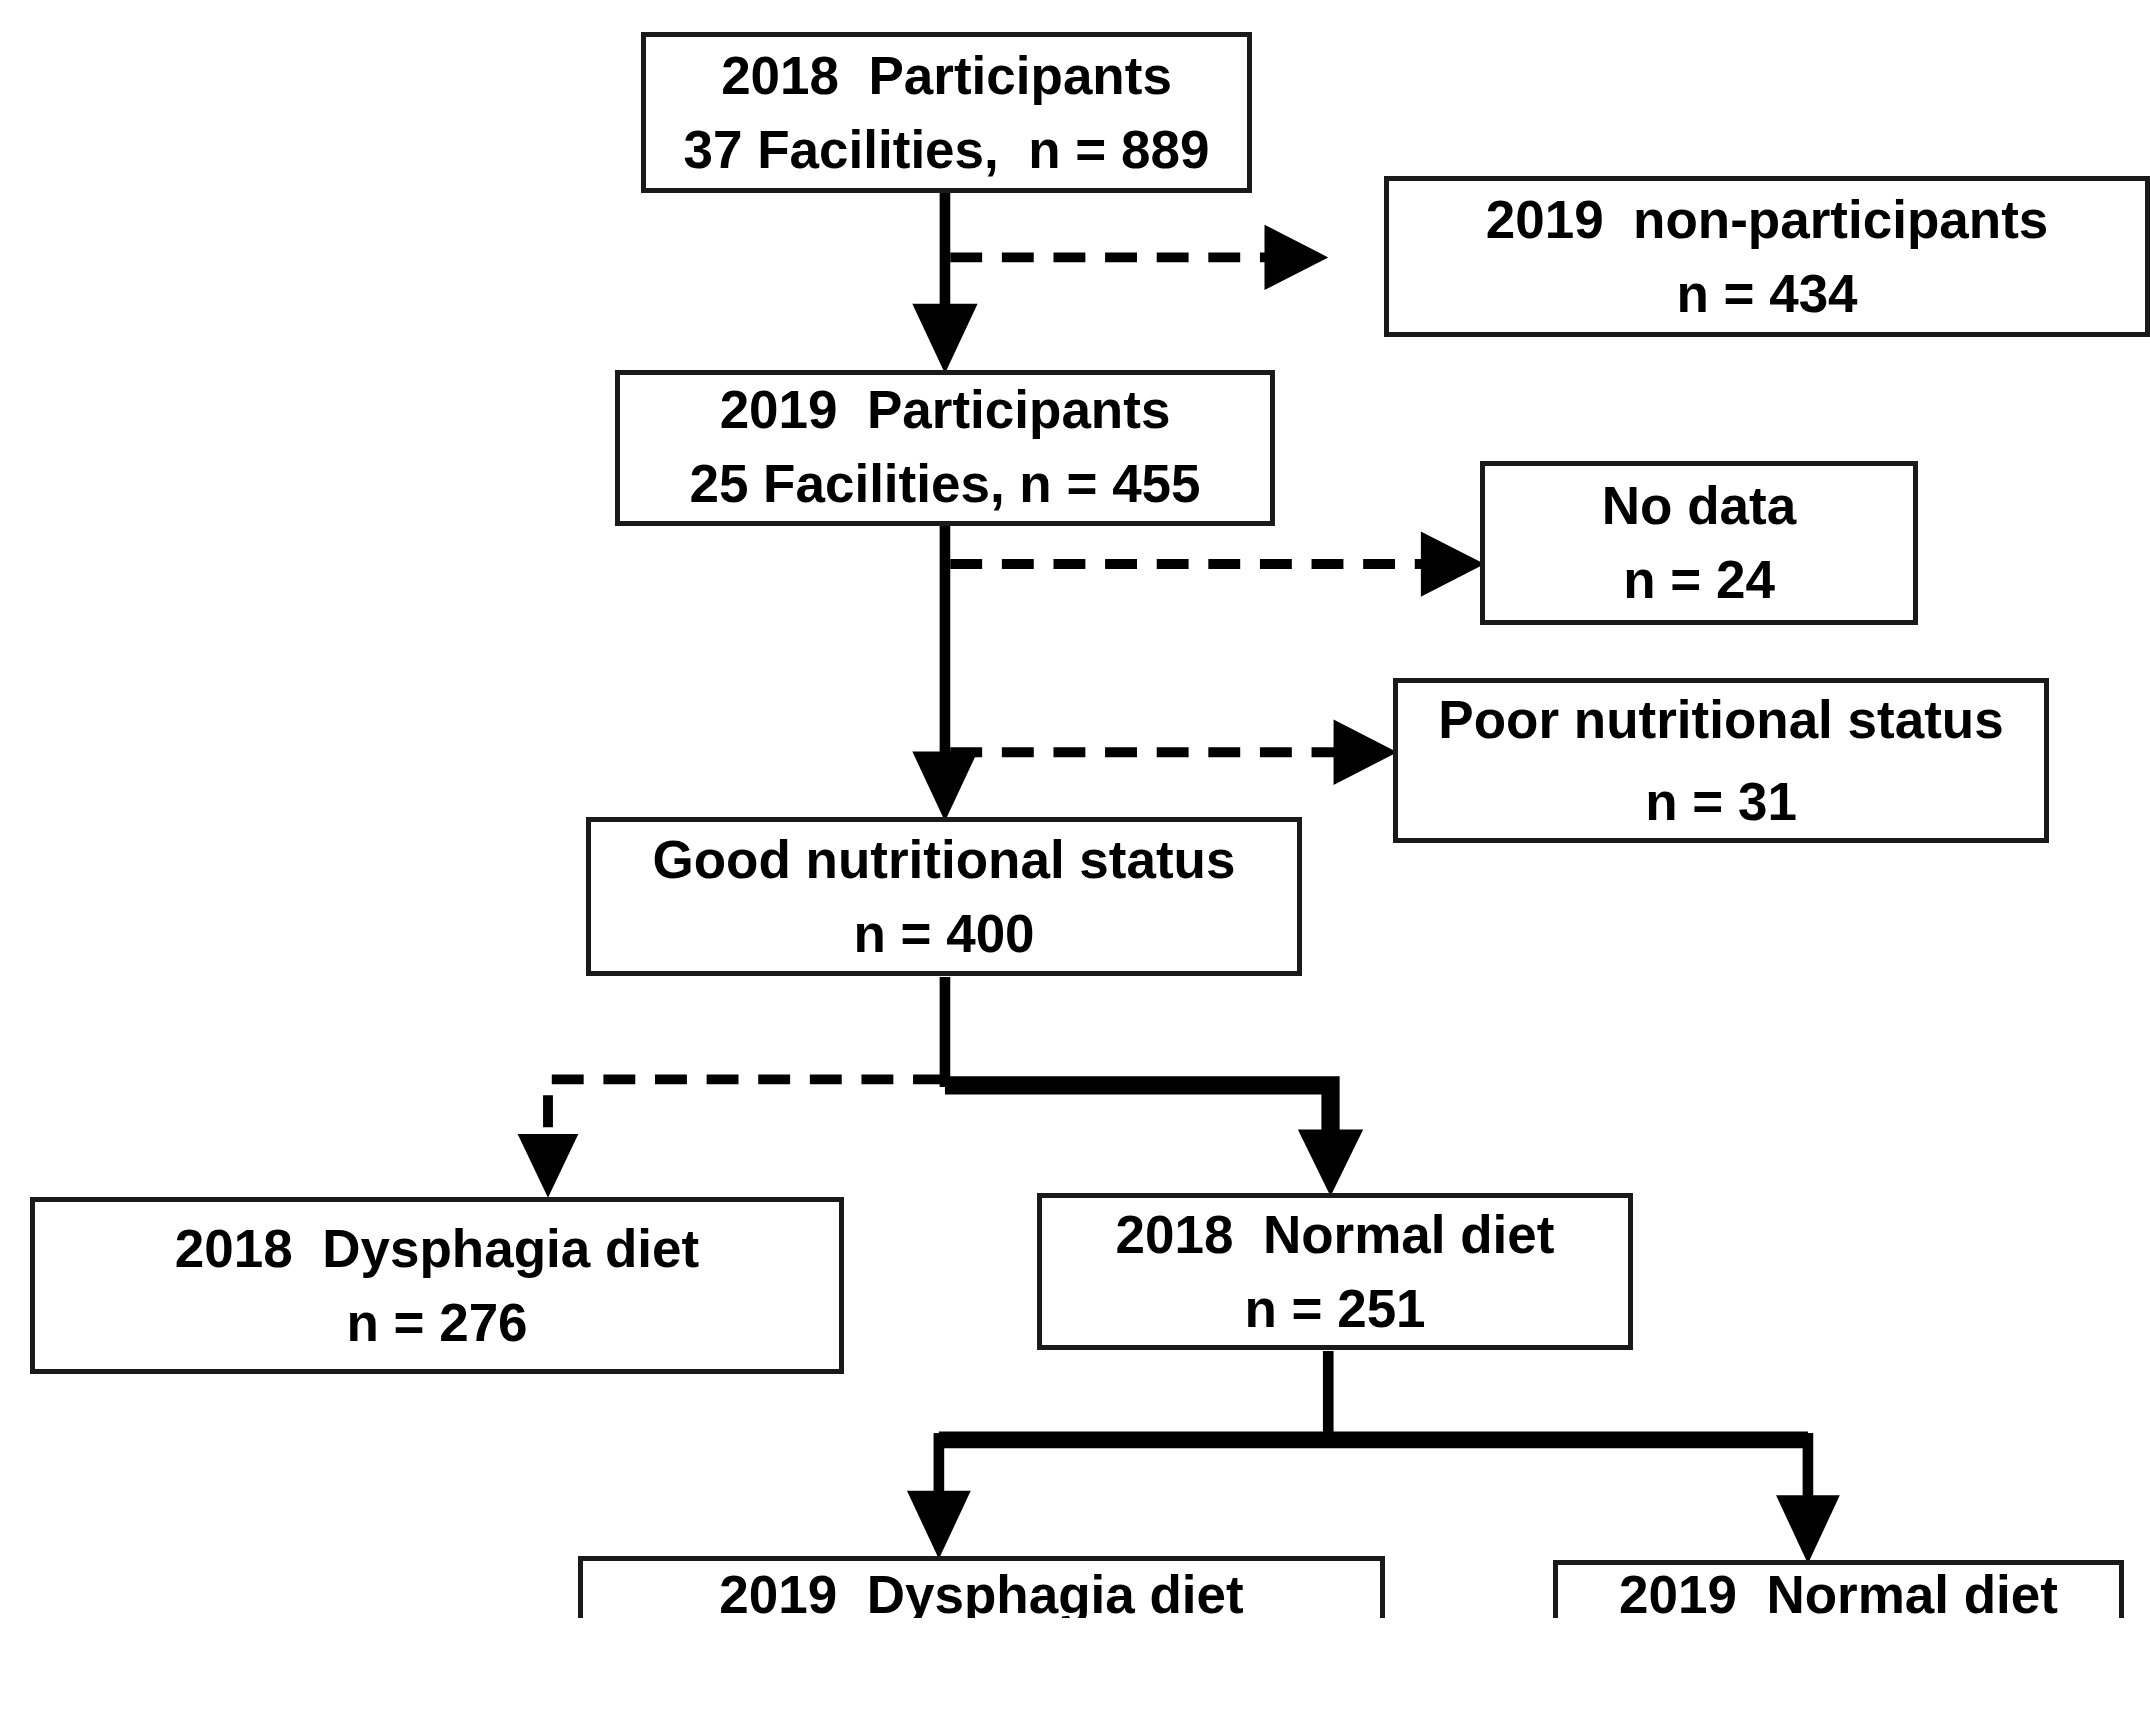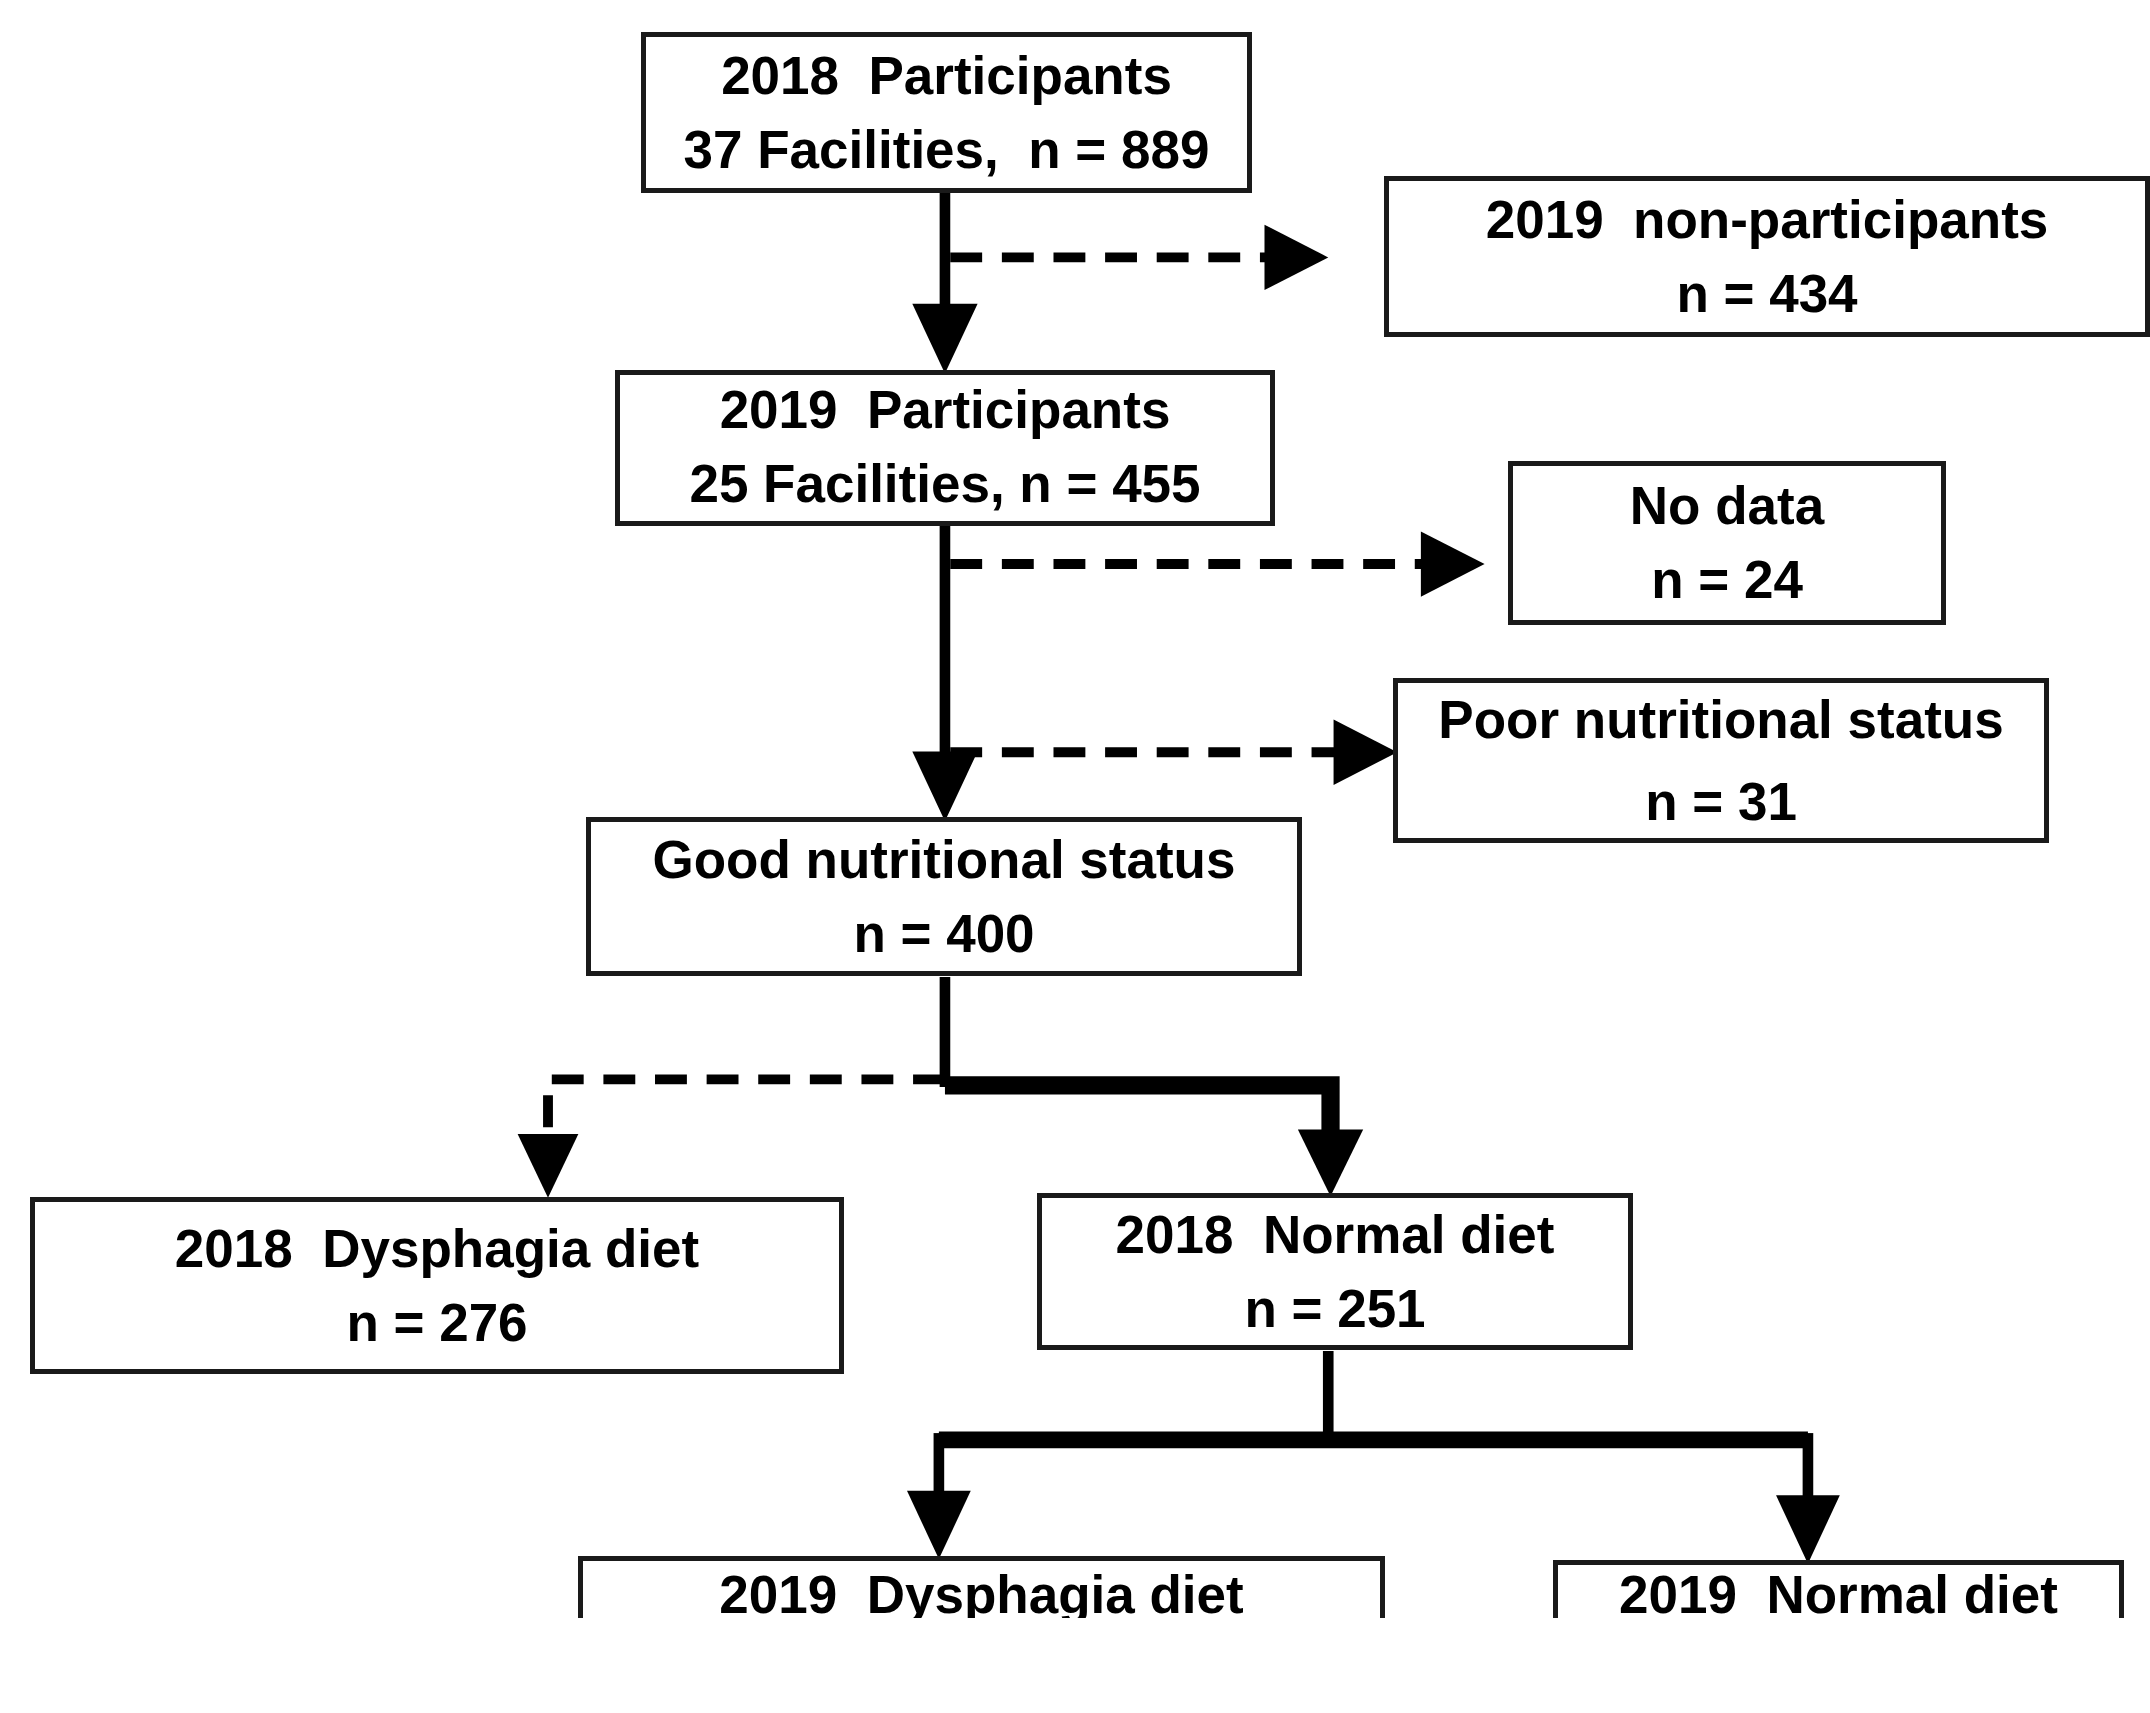--- a/index.html
+++ b/index.html
@@ -94,21 +94,21 @@
   <div class="node" style="left:1384px; top:176px; width:766px; height:161px;">
     <div class="line">2019  non-participants</div>
     <div class="line">n = 434</div>
   </div>
 
   <div class="node" style="left:615px; top:370px; width:660px; height:156px;justify-content:flex-end;">
     <div class="line">2019  Participants</div>
     <div class="line">25 Facilities, n = 455</div>
   </div>
 
-  <div class="node" style="left:1480px; top:461px; width:438px; height:164px;margin-left:28px;">
+  <div class="node" style="left:1480px; top:461px; width:438px; height:164px;">
     <div class="line">No data</div>
     <div class="line">n = 24</div>
   </div>
 
   <div class="node" style="left:1393px; top:678px; width:656px; height:165px;gap:8px;">
     <div class="line">Poor nutritional status</div>
     <div class="line">n = 31</div>
   </div>
 
   <div class="node" style="left:586px; top:817px; width:716px; height:159px;text-align:center;">

